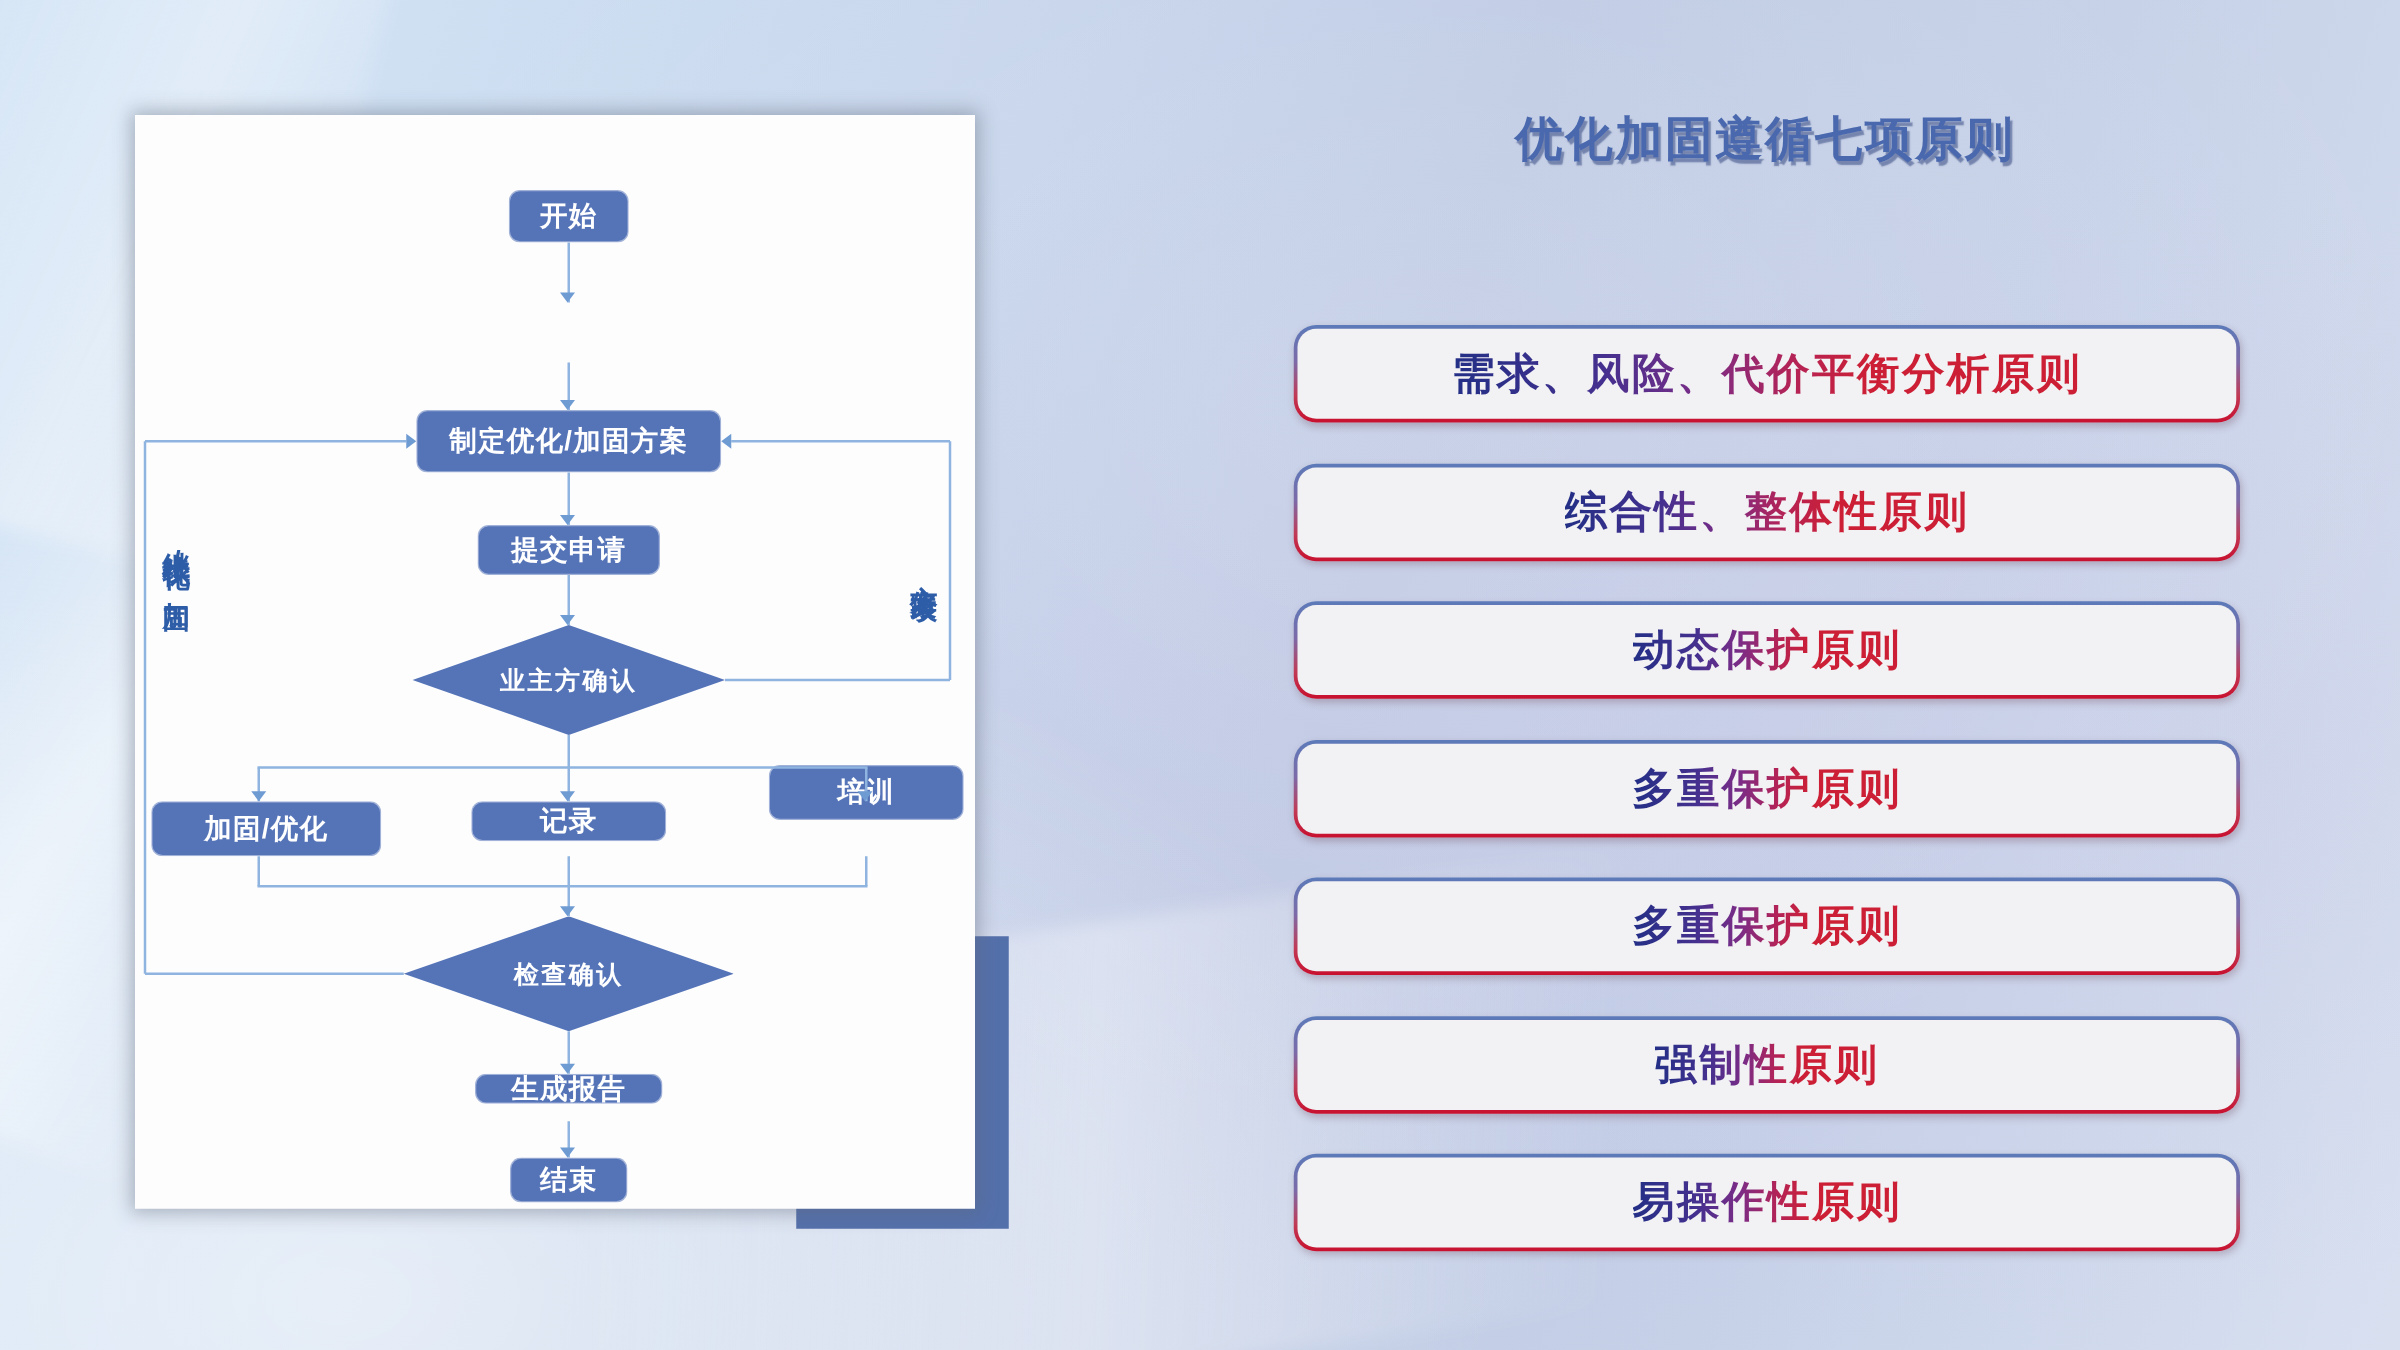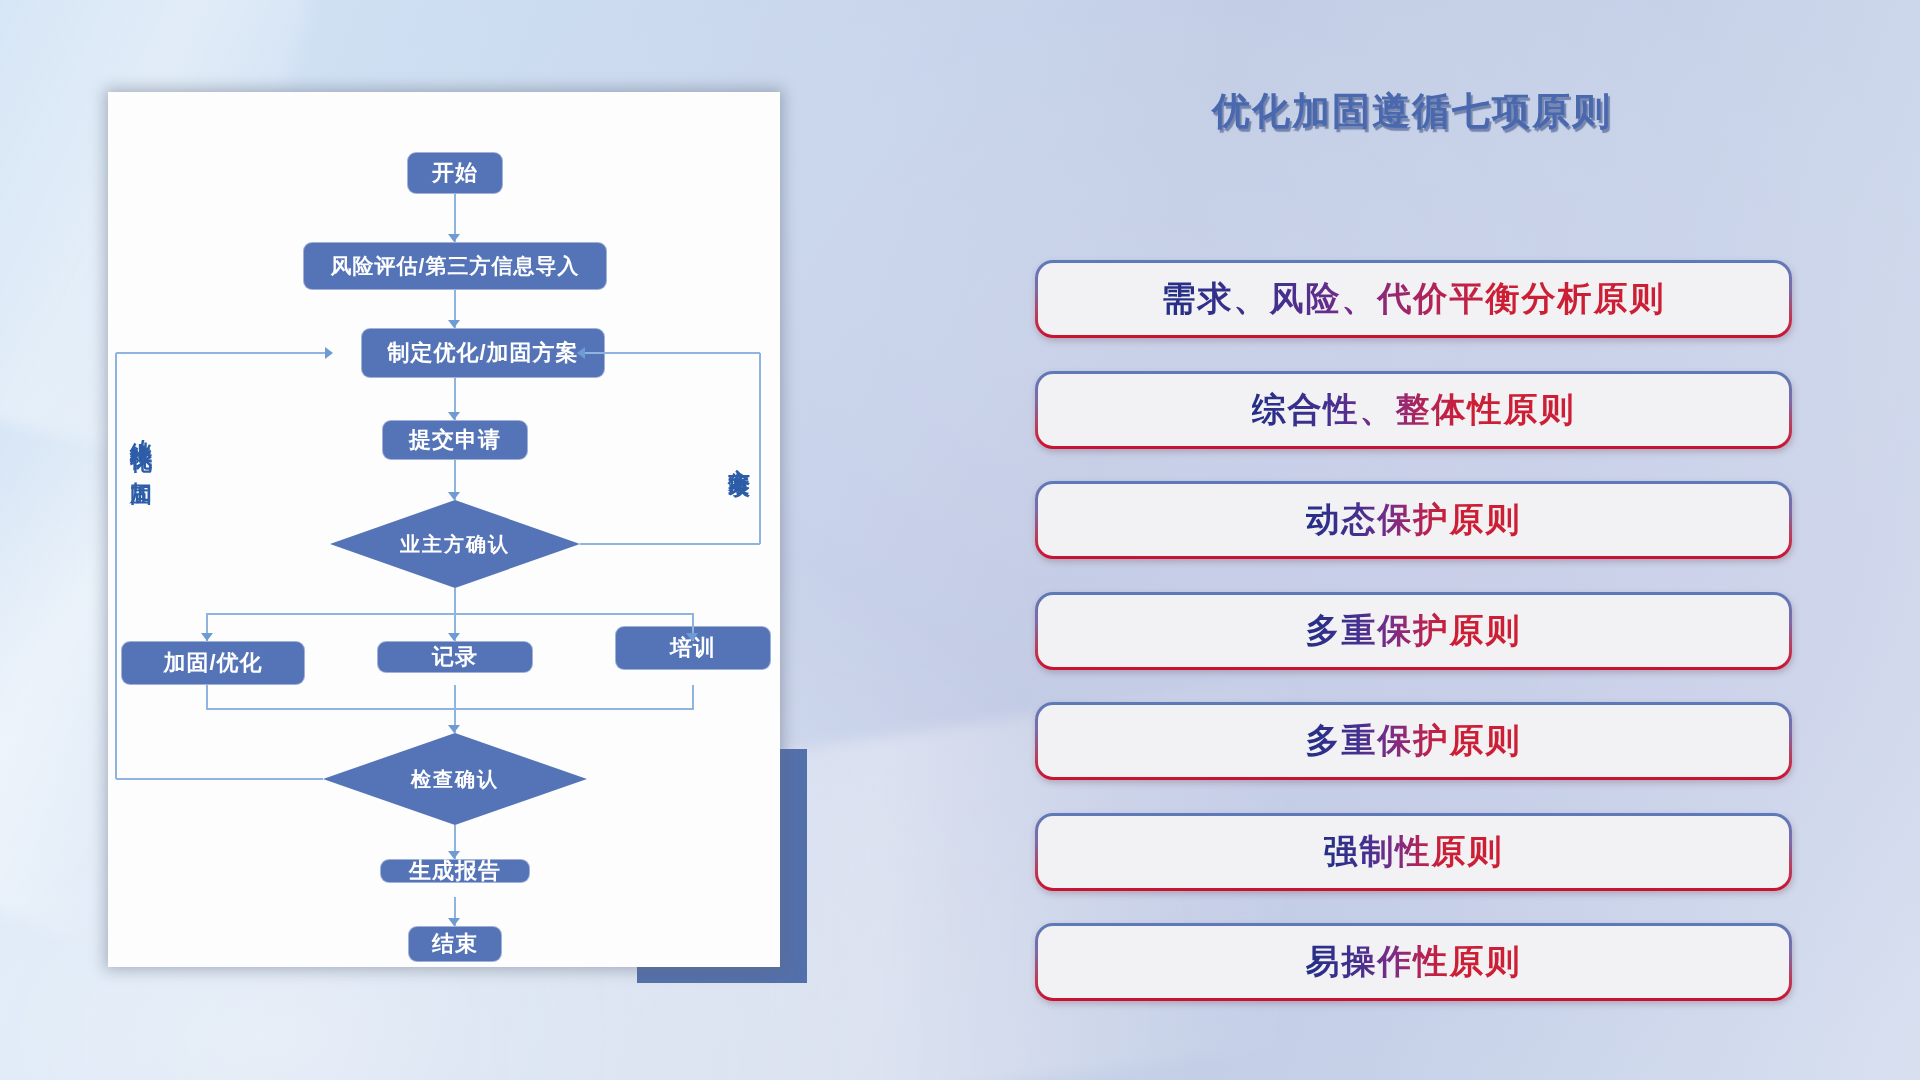--- a/index.html
+++ b/index.html
@@ -77,27 +77,26 @@
 <div class="bg-glow1"></div>
 <div class="streak s1"></div>
 <div class="streak s2"></div>
 <div class="streak s3"></div>
 
 <div class="accent-block"></div>
 
 <div class="card">
 
   <div class="node" style="left:299px;top:60px;width:96px;height:42px;">开始</div>
-  <div class="node wide" style="left:195px;top:150px;width:304px;height:48px;">风险评估/第三方信息导入</div>
-  <div class="node" style="left:225px;top:236px;width:244px;height:50px;margin-left:28px;">制定优化/加固方案</div>
+  <div class="node" style="left:225px;top:236px;width:244px;height:50px;">制定优化/加固方案</div>
   <div class="node" style="left:274px;top:328px;width:146px;height:40px;">提交申请</div>
   <div class="diamond" style="left:222px;top:408px;width:250px;height:88px;">业主方确认</div>
   <div class="node" style="left:13px;top:549px;width:184px;height:44px;">加固/优化</div>
   <div class="node" style="left:269px;top:549px;width:156px;height:32px;">记录</div>
-  <div class="node" style="left:507px;top:534px;width:156px;height:44px;">培训</div>
+  <div class="node" style="left:507px;top:520px;width:156px;height:44px;">培训</div>
   <div class="diamond" style="left:215px;top:641px;width:264px;height:92px;">检查确认</div>
   <div class="node" style="left:272px;top:767px;width:150px;height:24px;">生成报告</div>
   <div class="node" style="left:300px;top:834px;width:94px;height:36px;">结束</div>
 
   <div class="vl" style="left:346px;top:102px;height:48px;"></div>
   <div class="ah-d" style="left:340px;top:142px;"></div>
   <div class="vl" style="left:346px;top:198px;height:38px;"></div>
   <div class="ah-d" style="left:340px;top:228px;"></div>
   <div class="vl" style="left:346px;top:286px;height:42px;"></div>
   <div class="ah-d" style="left:340px;top:320px;"></div>

